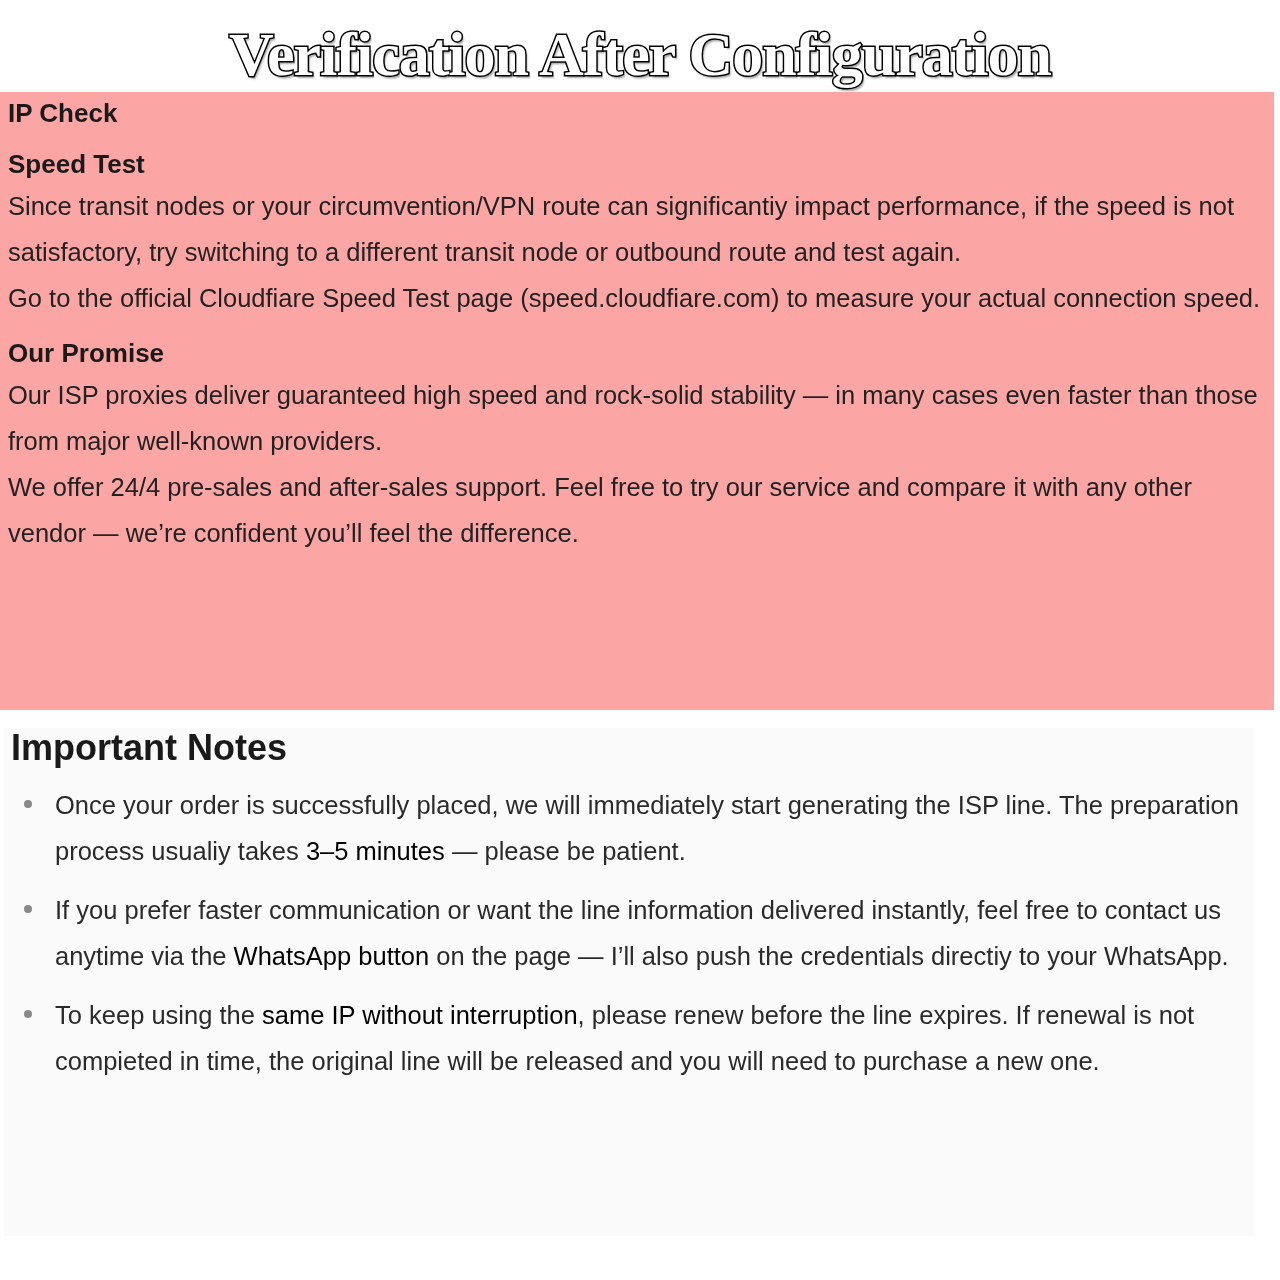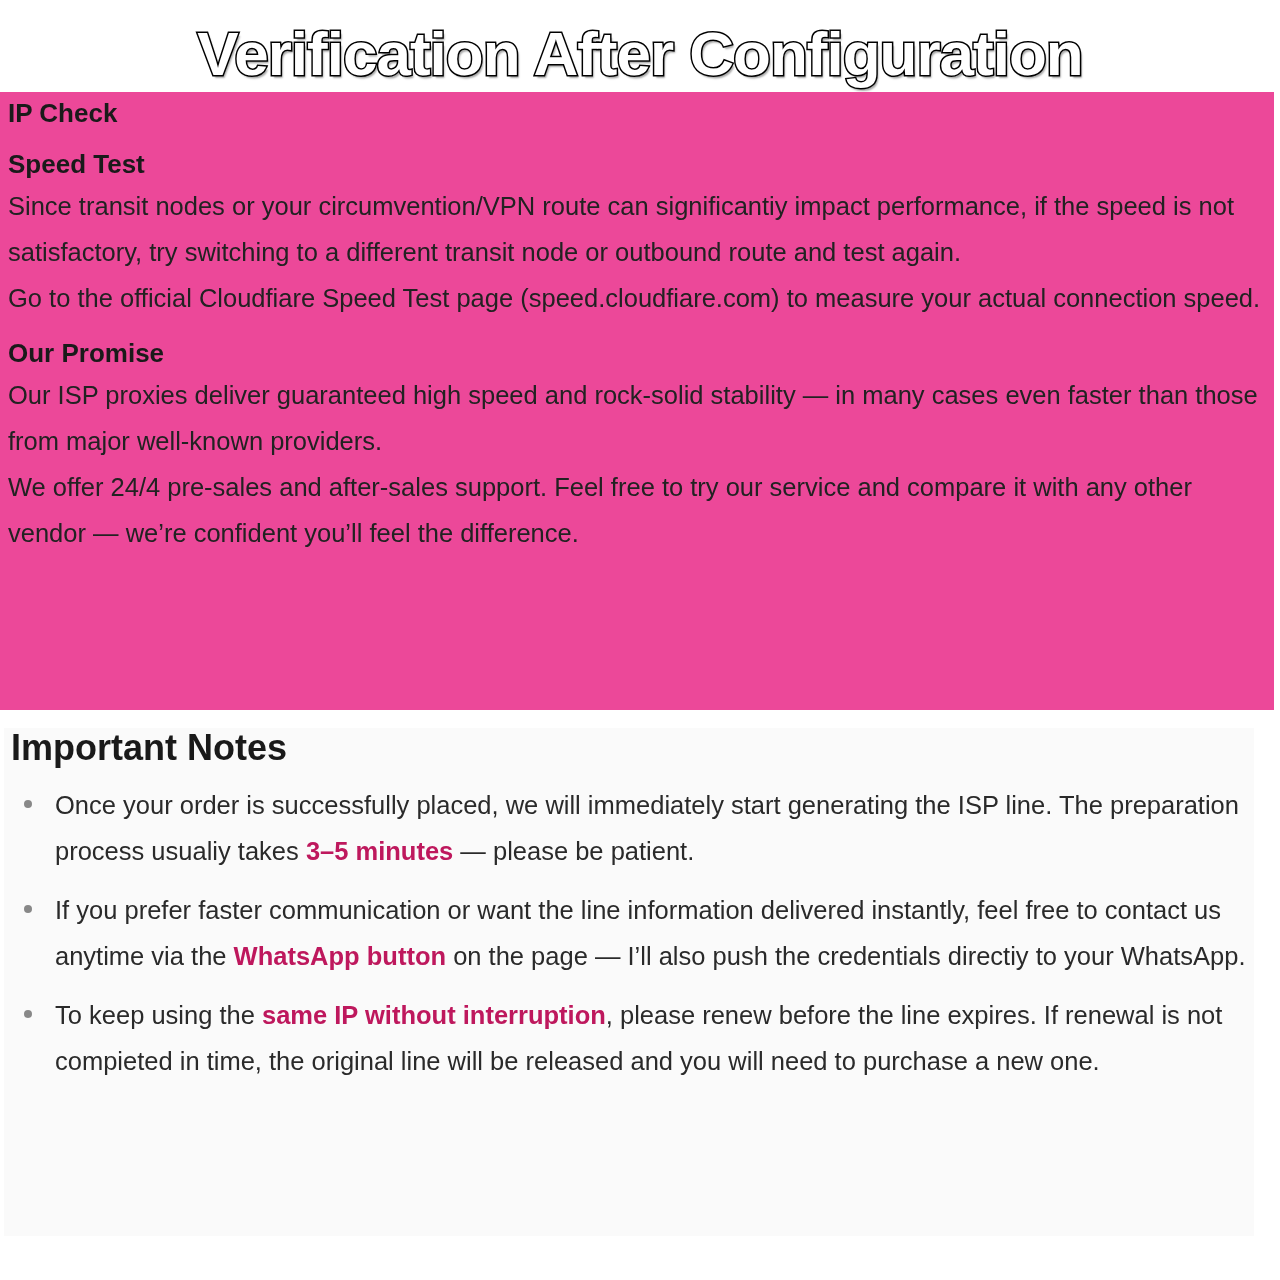--- a/index.html
+++ b/index.html
@@ -6,33 +6,33 @@
   body {
     width: 1280px; height: 1280px; overflow: hidden;
     background: #ffffff;
     font-family: "Liberation Sans", "DejaVu Sans", sans-serif;
     color: #1f1f1f;
     position: relative;
   }
   .title {
     position: absolute; left: 0; top: 14px; width: 1280px;
     text-align: center;
-    font-family: Liberation Sans, sans-serif;
+    font-family: Liberation Serif, serif;
     font-weight: bold;
     font-size: 62px;
     letter-spacing: -1px;
     color: #ffffff;
     -webkit-text-stroke: 3px #000;
     paint-order: stroke fill;
     text-shadow: 2px 3px 2px rgba(0,0,0,0.35);
     line-height: 80px;
   }
   .panel-top {
     position: absolute; left: 0; top: 92px; width: 1274px; height: 618px;
-    background: #ec4899;
+    background: #fca5a5;
   }
   .panel-top .inner { padding: 2px 0 0 8px; }
   .sec-h {
     font-size: 26px; font-weight: bold; color: #1a1a1a;
     line-height: 38px; margin: 0;
   }
   .p {
     font-size: 25.5px; line-height: 46px; margin: 0; color: #222;
   }
   .gap { height: 13px; }
@@ -47,21 +47,21 @@
   ul.notes { list-style: none; margin: 14px 0 0 0; padding: 0; }
   ul.notes li {
     position: relative; padding-left: 51px;
     font-size: 25.5px; line-height: 46px; color: #2a2a2a;
     margin-bottom: 13px;
   }
   ul.notes li .bullet {
     position: absolute; left: 20px; top: 18px; width: 8px; height: 8px;
     border-radius: 50%; background: #888;
   }
-  b { font-weight: bold; color: #be185d; }
+  b { font-weight: normal; color: #000000; }
 </style>
 </head>
 <body>
 
 <div class="title">Verification After Configuration</div>
 
 <div class="panel-top">
   <div class="inner">
     <section>
       <h3 class="sec-h">IP Check</h3>

